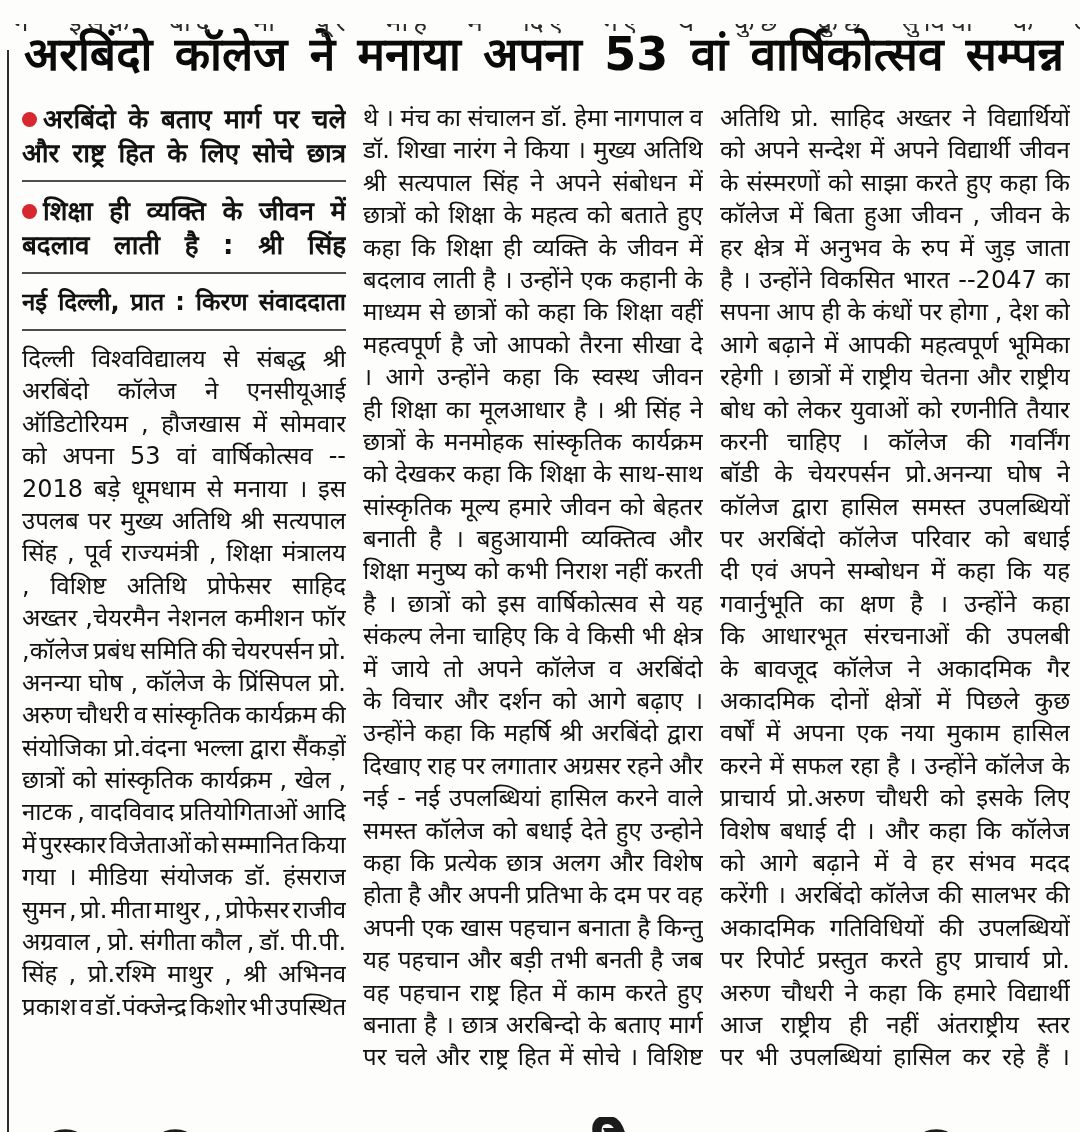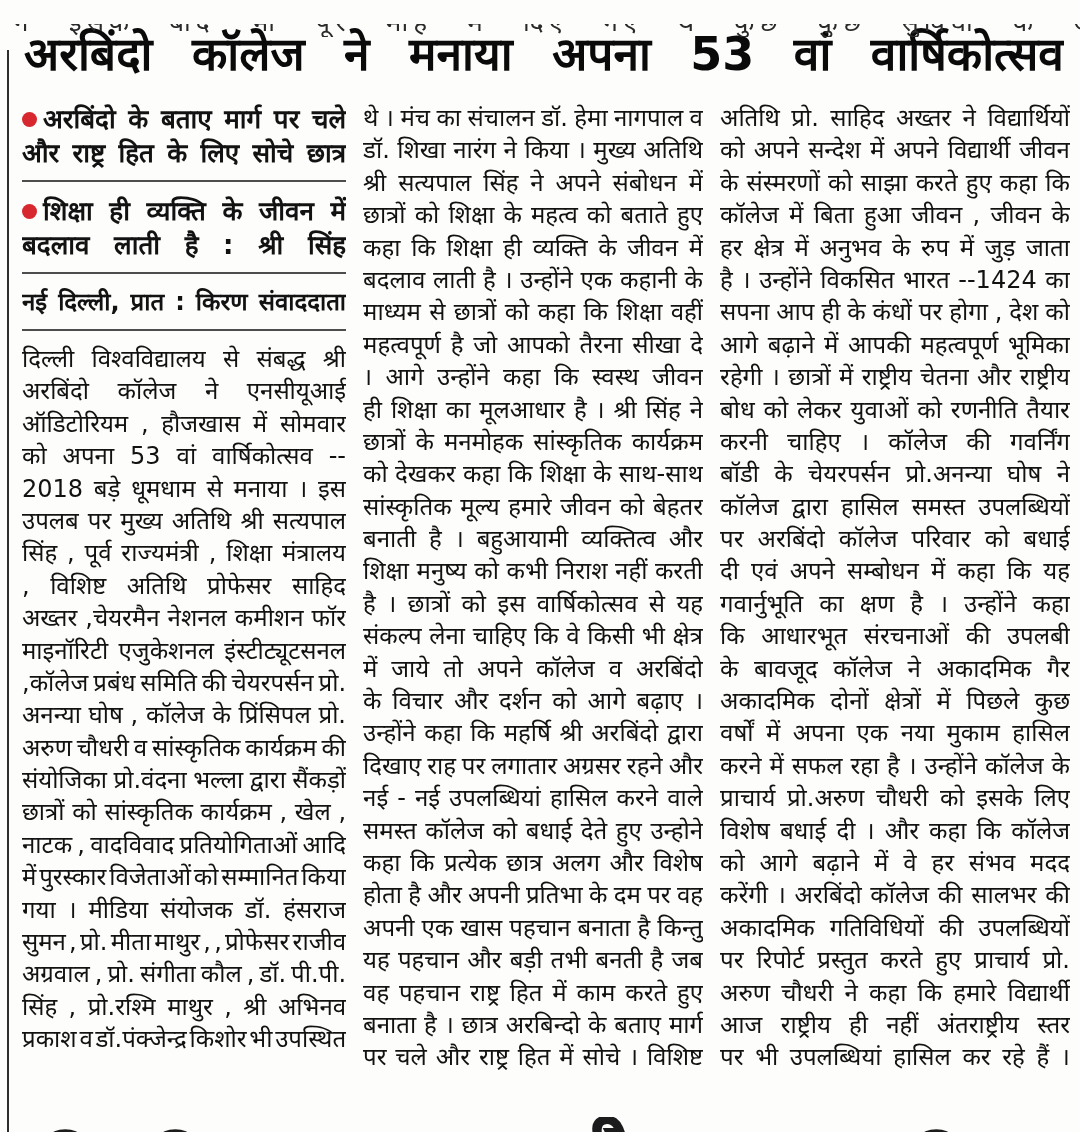--- a/index.html
+++ b/index.html
@@ -66,20 +66,21 @@
   <h1 class="headline">
       <div class="line">
         <span>अरबिंदो</span>
         <span>कॉलेज</span>
         <span>ने</span>
         <span>मनाया</span>
         <span>अपना</span>
         <span>53</span>
         <span>वां</span>
         <span>वार्षिकोत्सव</span>
+        <span>सम्पन्न</span>
       </div>
     </h1>
 
   <div class="columns">
 
     <div class="col col-left">
       <div class="subhead">
         <span class="dot" style="background: rgb(215, 40, 47);"></span>
         <div>
             <div class="line">
@@ -198,25 +199,20 @@
             <span>साहिद</span>
           </div>
           <div class="line">
             <span>अख्तर</span>
             <span>,चेयरमैन</span>
             <span>नेशनल</span>
             <span>कमीशन</span>
             <span>फॉर</span>
           </div>
           <div class="line">
-            <span>माइनॉरिटी</span>
-            <span>एजुकेशनल</span>
-            <span>इंस्टीट्यूटसनल</span>
-          </div>
-          <div class="line">
             <span>,कॉलेज</span>
             <span>प्रबंध</span>
             <span>समिति</span>
             <span>की</span>
             <span>चेयरपर्सन</span>
             <span>प्रो.</span>
           </div>
           <div class="line">
             <span>अनन्या</span>
             <span>घोष</span>
@@ -653,21 +649,21 @@
             <span>में</span>
             <span>जुड़</span>
             <span>जाता</span>
           </div>
           <div class="line">
             <span>है</span>
             <span>।</span>
             <span>उन्होंने</span>
             <span>विकसित</span>
             <span>भारत</span>
-            <span>--1424</span>
+            <span>--2047</span>
             <span>का</span>
           </div>
           <div class="line">
             <span>सपना</span>
             <span>आप</span>
             <span>ही</span>
             <span>के</span>
             <span>कंधों</span>
             <span>पर</span>
             <span>होगा</span>

